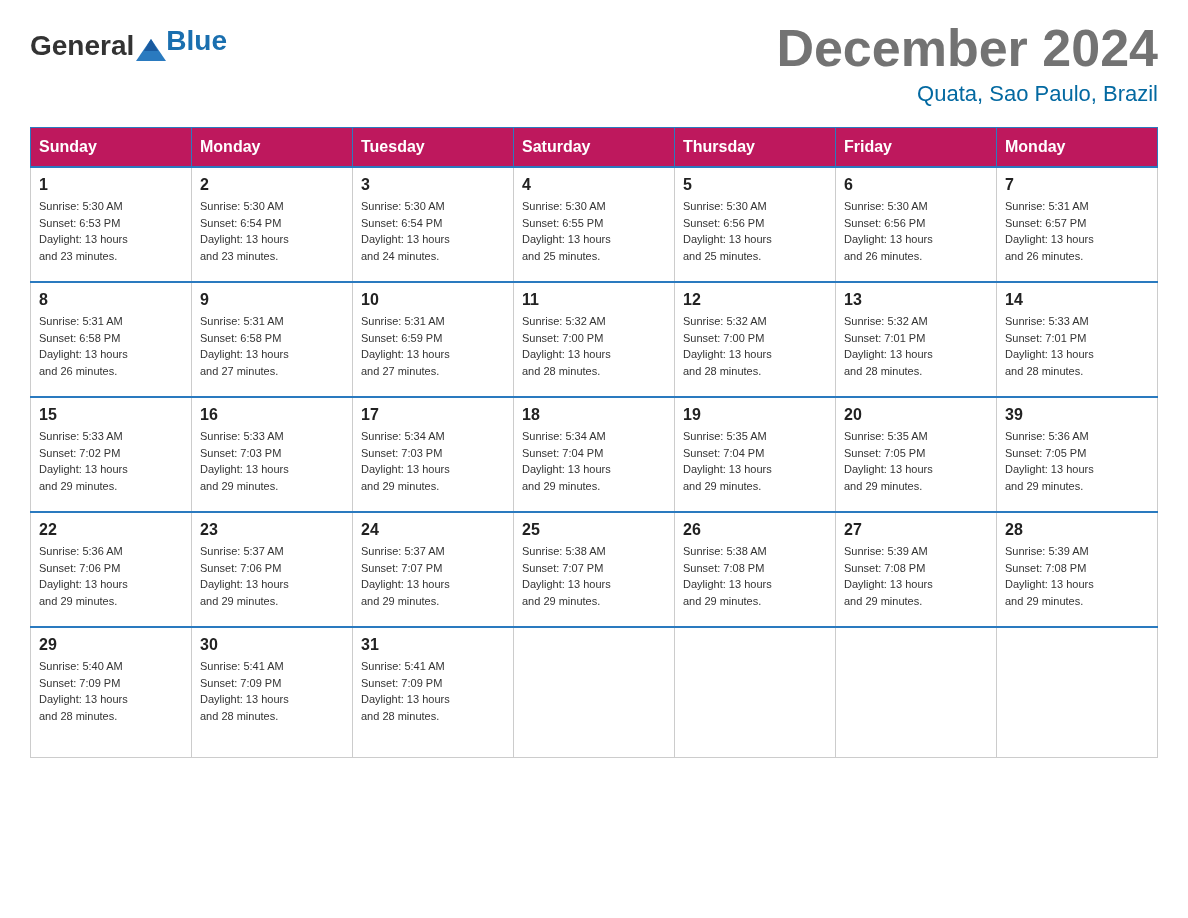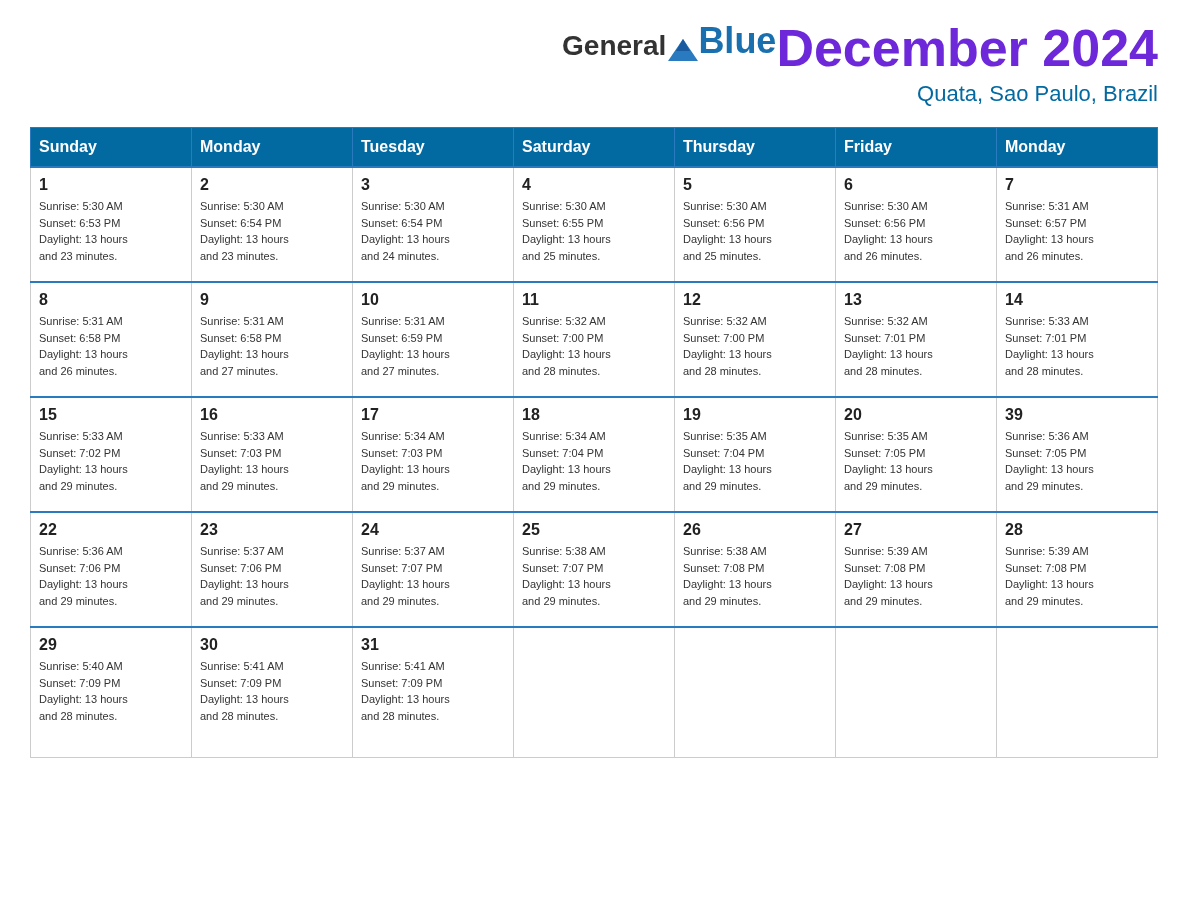--- a/index.html
+++ b/index.html
@@ -5,65 +5,65 @@
     * { box-sizing: border-box; margin: 0; padding: 0; }
     body {
       font-family: Arial, sans-serif;
       background: #fff;
       padding: 20px 30px;
       width: 1188px;
       min-height: 918px;
     }
     .header-area {
       display: flex;
-      justify-content: flex-end;
+      justify-content: space-between;
       align-items: flex-start;
       margin-bottom: 20px;
     }
     .logo {
       display: flex;
       align-items: center;
       margin-top: 10px;
     }
     .logo-text-general {
       font-size: 28px;
       font-weight: bold;
       color: #333;
     }
     .logo-text-blue {
-      font-size: 36px;
+      font-size: 28px;
       font-weight: bold;
       color: #1a6faf;
     }
     .logo-icon {
       width: 30px;
       height: 30px;
       margin-left: 2px;
     }
     .title-area {
       text-align: right;
     }
     .month-title {
       font-size: 52px;
       font-weight: bold;
-      color: #6d28d9;
+      color: #737373;
       line-height: 1.1;
     }
     .location-title {
       font-size: 22px;
       color: #0369a1;
       margin-top: 4px;
     }
     .calendar-table {
       width: 100%;
       border-collapse: collapse;
       table-layout: fixed;
     }
     .calendar-table th {
-      background-color: #0369a1;
+      background-color: #be185d;
       color: #fff;
       font-size: 16px;
       font-weight: bold;
       padding: 10px 8px;
       text-align: left;
       border: 1px solid #2a7abf;
     }
     .calendar-table td {
       vertical-align: top;
       padding: 8px 8px;

